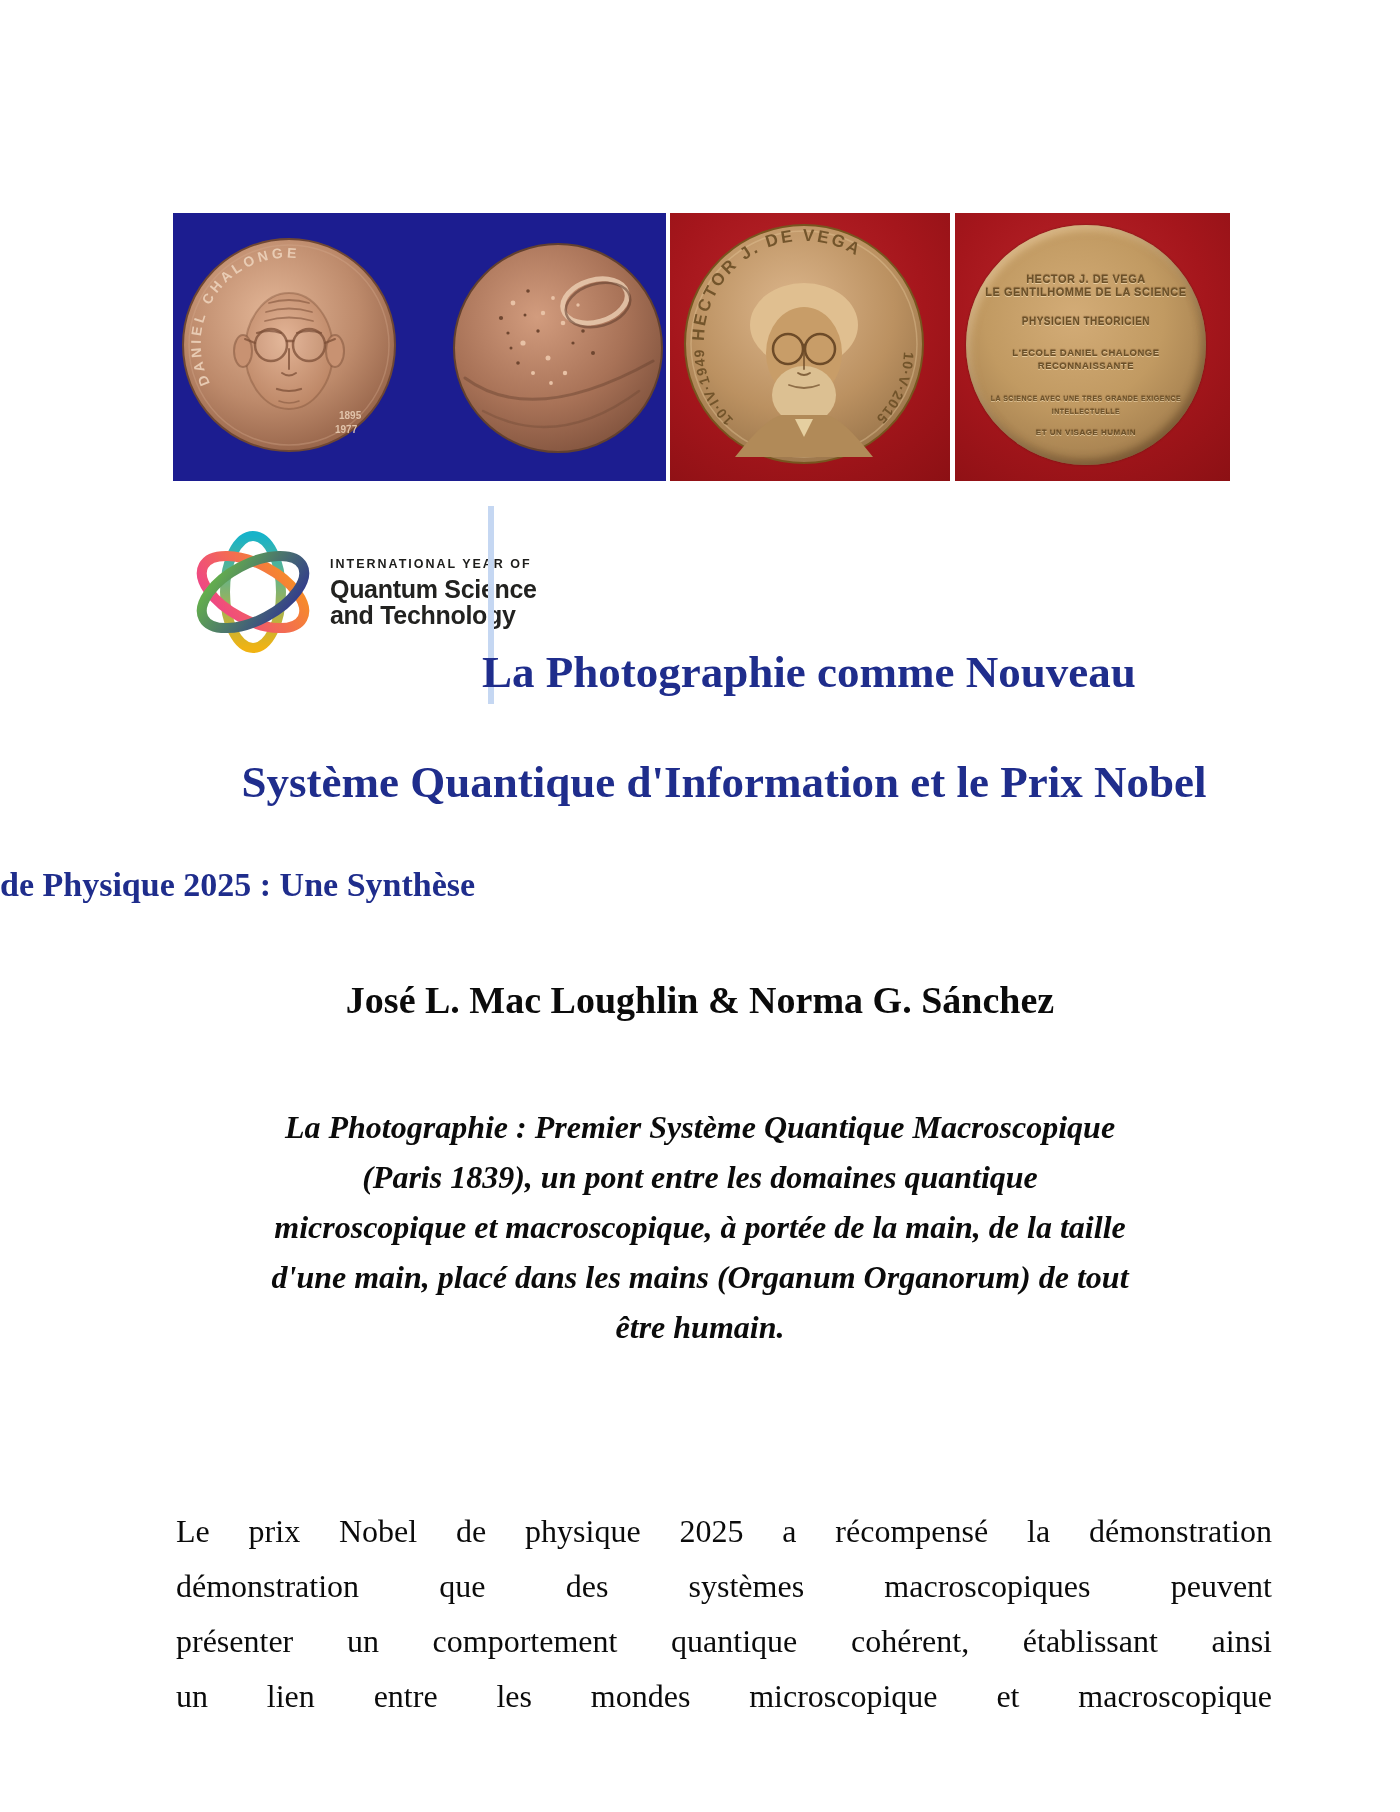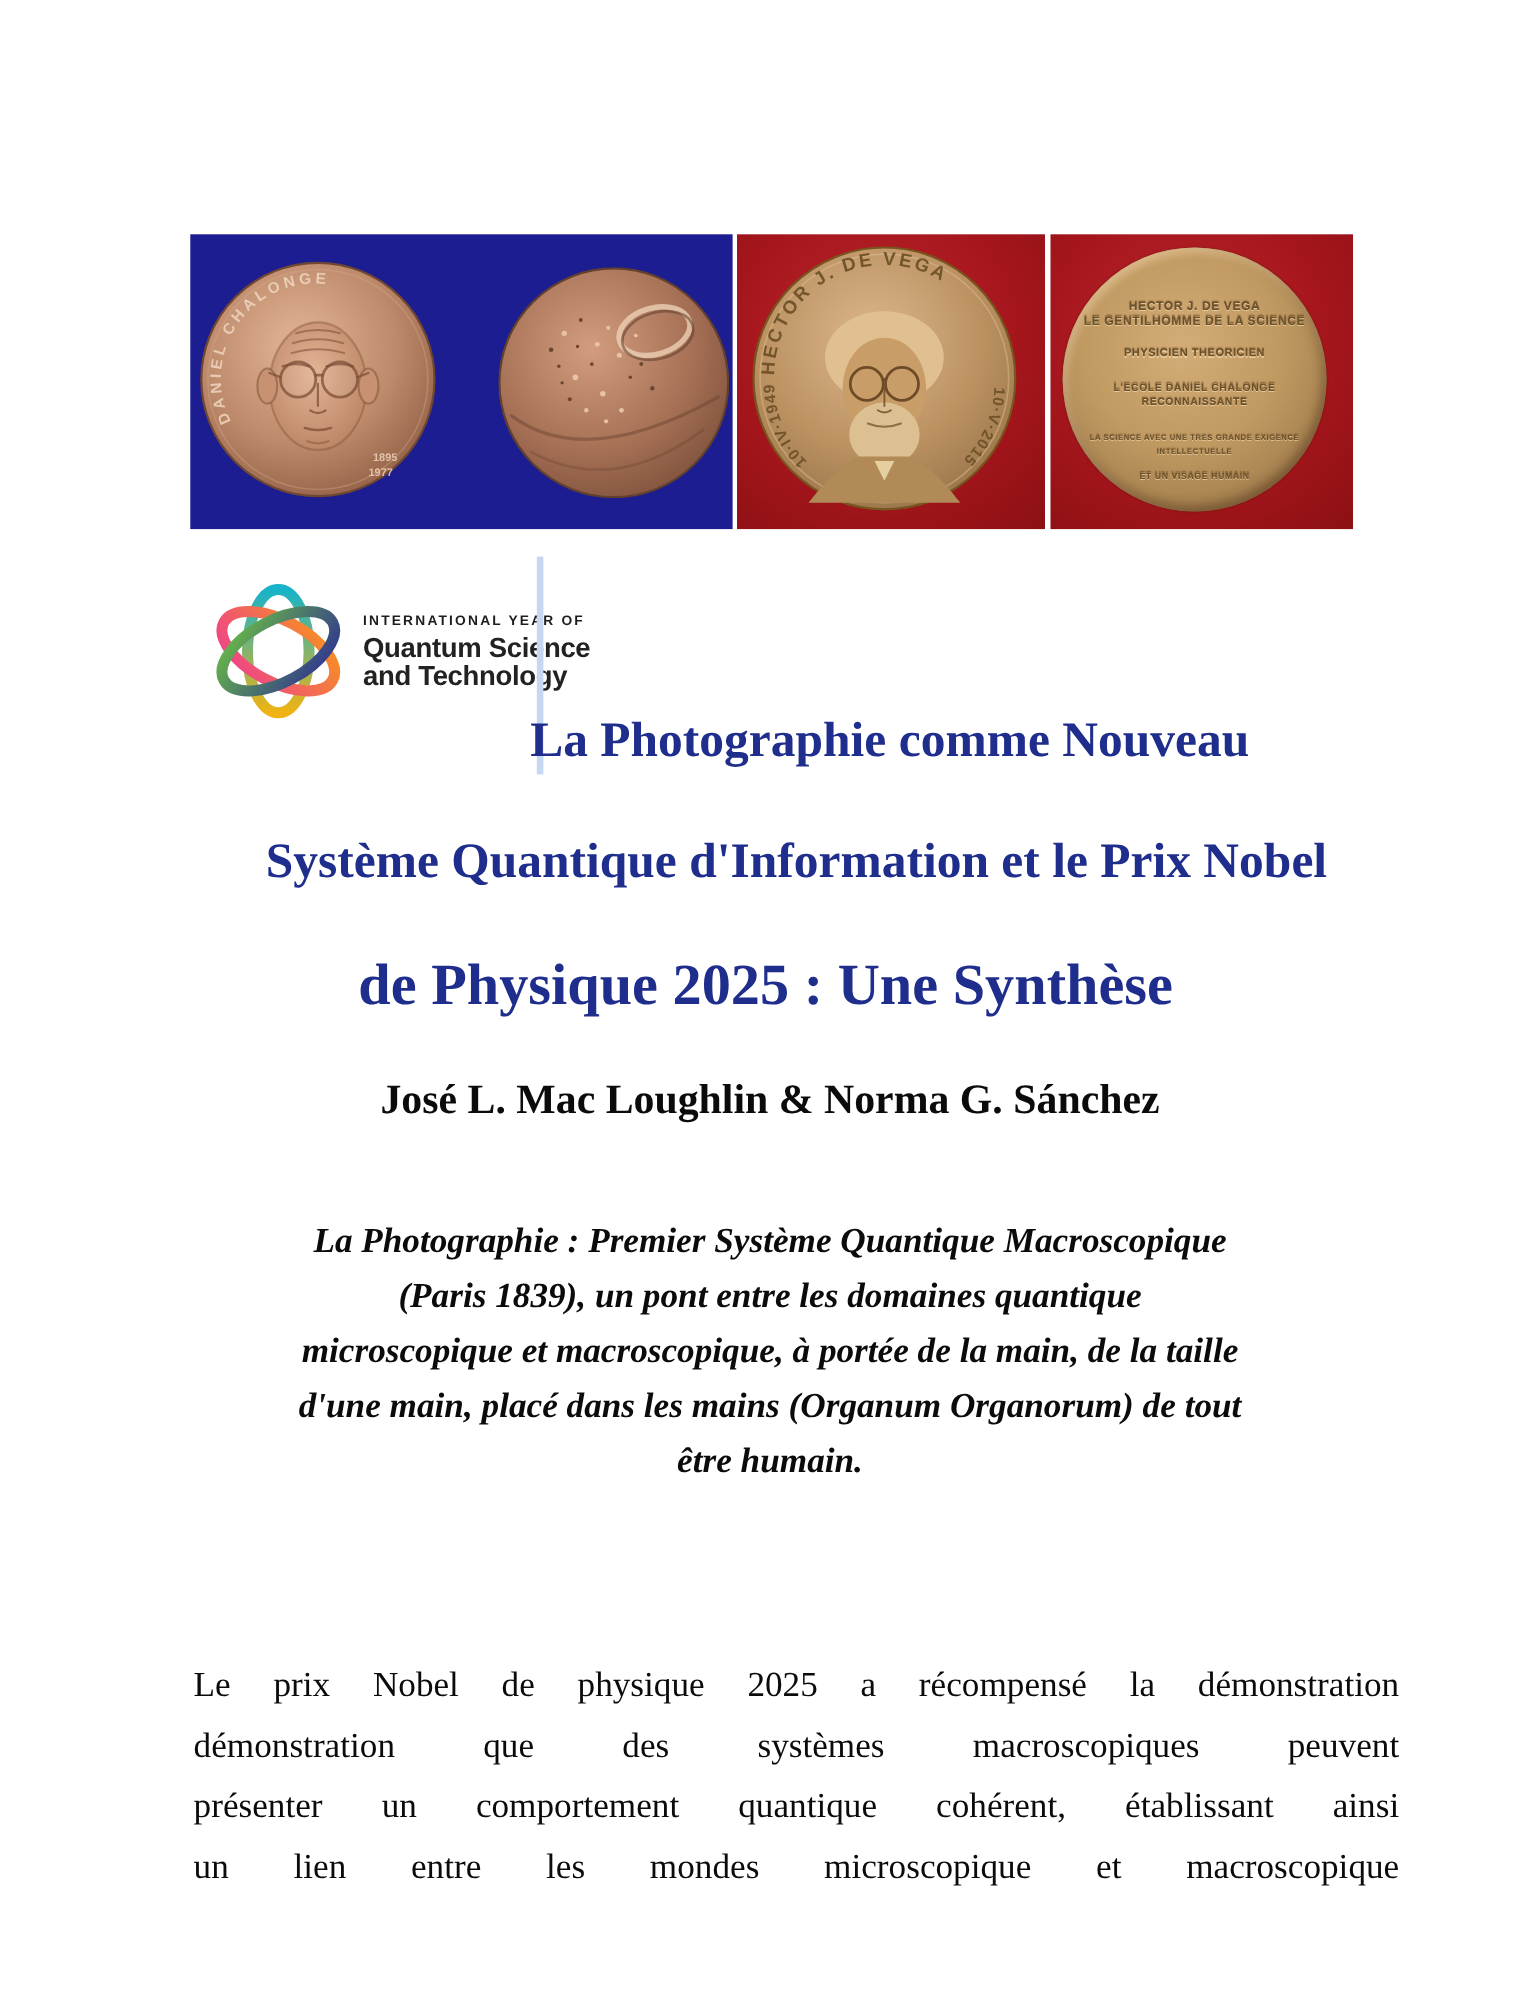--- a/index.html
+++ b/index.html
@@ -43,22 +43,22 @@
   .logo-line2 { font-size:25px; font-weight:bold; letter-spacing:-0.3px; margin-top:5px; line-height:26px; }
   .logo-line3 { font-size:25px; font-weight:bold; letter-spacing:-0.3px; line-height:26px; }
 
   .vline { position:absolute; left:488px; top:506px; width:6px; height:198px; background:#c5d7f2; }
 
   
   .title-l1 { position:absolute; left:482px; top:646px; width:720px; 
               font-size:45px; font-weight:bold; color:#1f2d8c; }
   .title-l2 { position:absolute; left:0;   top:756px; width:1400px; text-align:center;
               font-size:45px; font-weight:bold; color:#1f2d8c;padding-left:24px; }
-  .title-l3 { position:absolute; left:0;   top:866px; width:1392px; text-align:center;
-              font-size:53px; font-weight:bold; color:#1f2d8c; }
+  .title-l3 { position:absolute; left:0;   top:866px; width:1392px; text-align:left;
+              font-size:34px; font-weight:bold; color:#1f2d8c; }
   .authors  { position:absolute; left:0;   top:978px; width:1400px; text-align:center;
               font-size:38px; font-weight:bold; color:#0b0b0b; }
 
   
   .abstract { position:absolute; left:140px; top:1102px; width:1120px; text-align:center;
               font-size:32px; font-weight:bold; font-style:italic; color:#0b0b0b; }
   .abstract .ab-line { line-height:50px; }
 
   
   .bodytext { position:absolute; left:176px; top:1504px; width:1096px; color:#0b0b0b; font-size:32px; }

